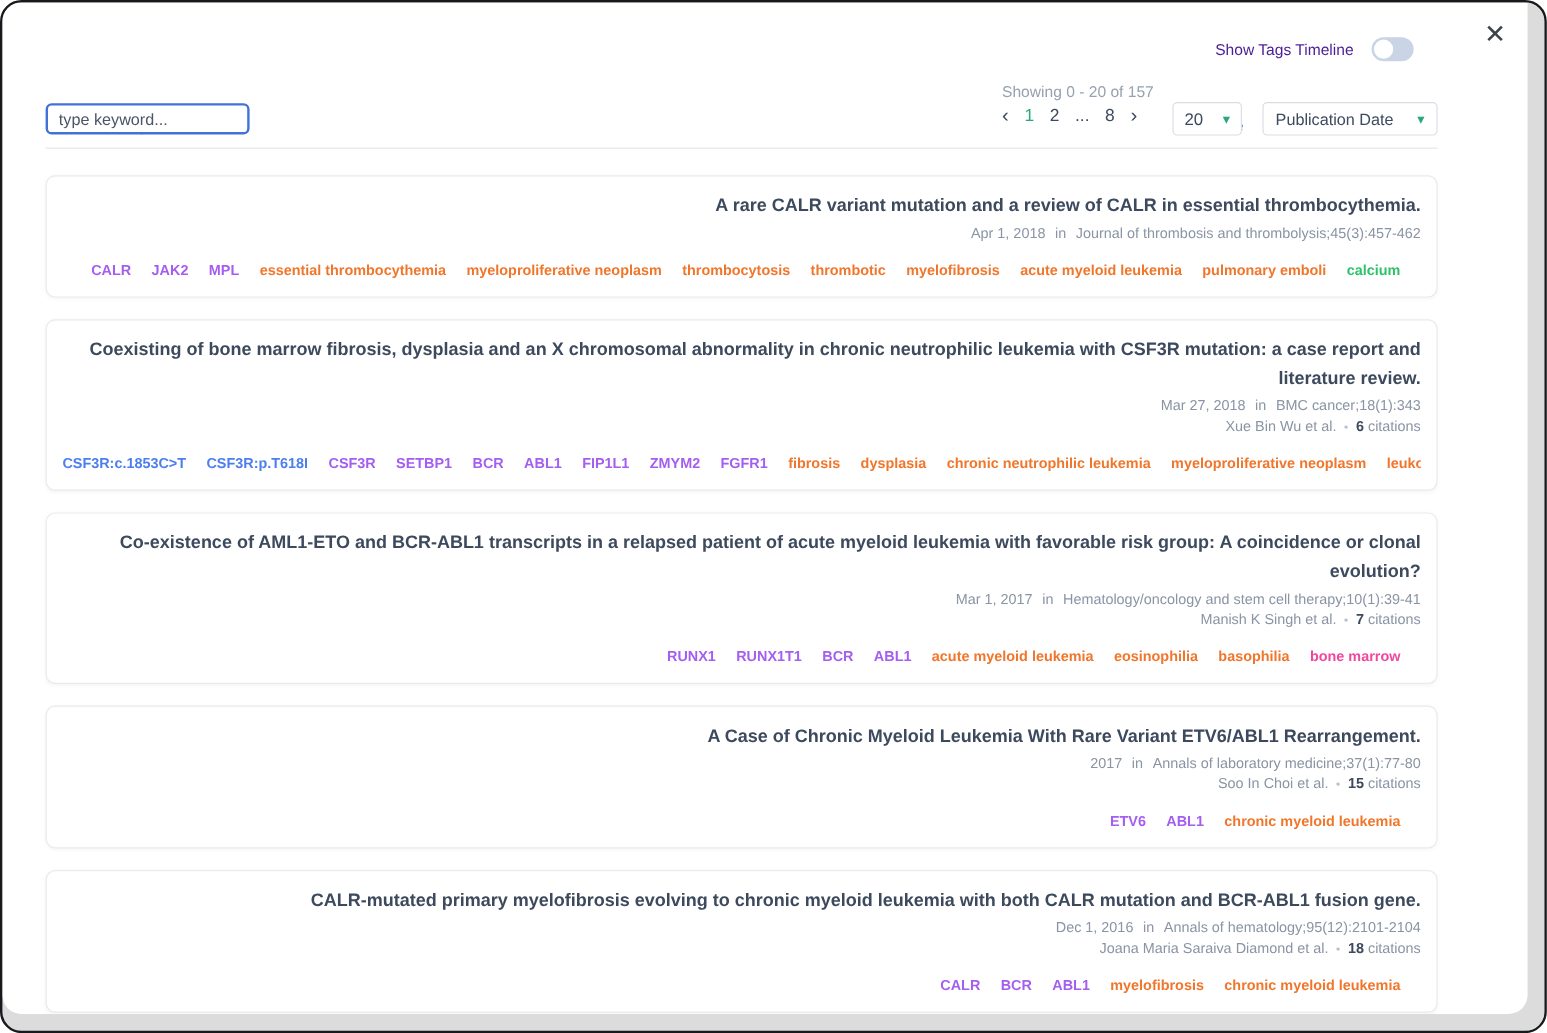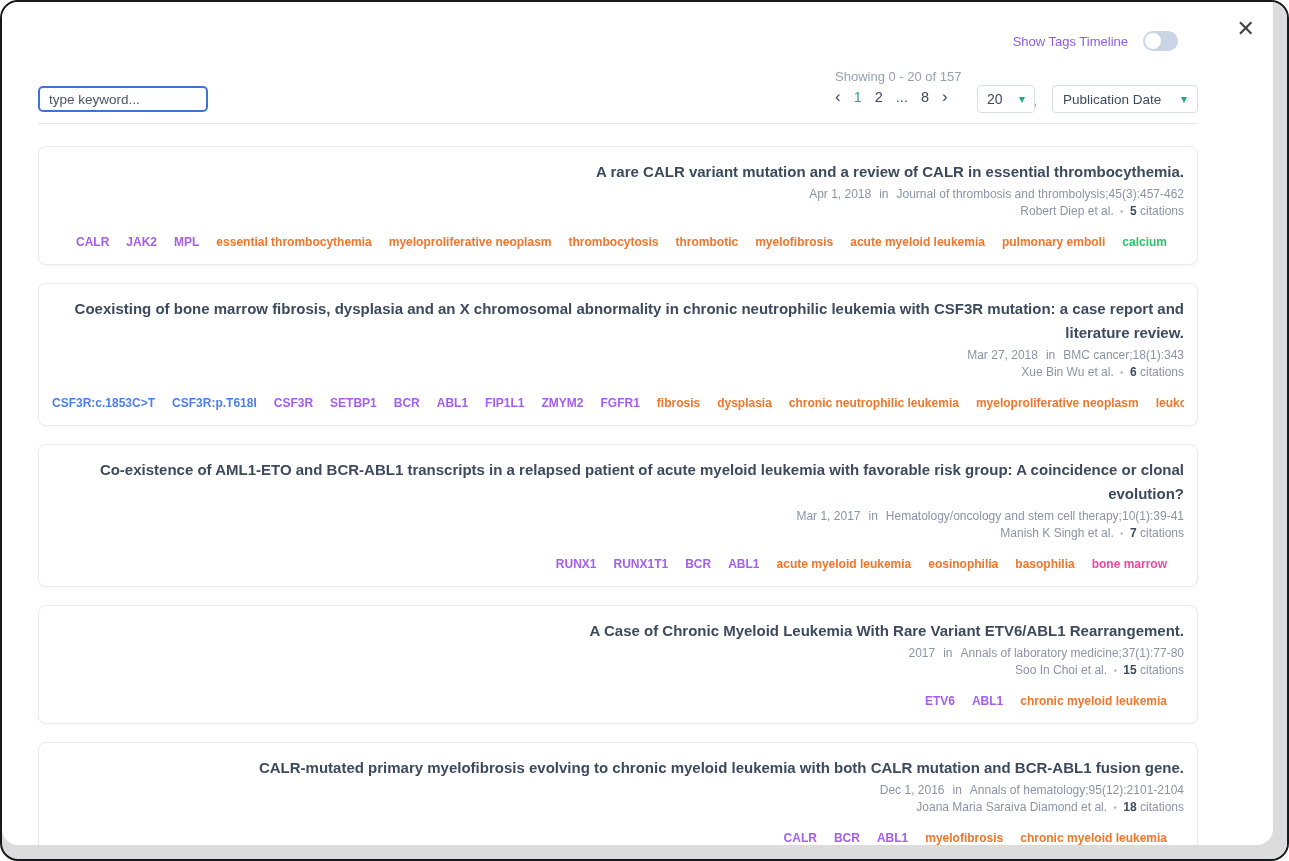--- a/index.html
+++ b/index.html
@@ -9,21 +9,21 @@
     border:2px solid #17191d; border-radius:18px;
     background:#dcdcdc; overflow:hidden;
   }
   .modal {
     position:absolute; top:0; left:0; right:14px; bottom:14px;
     background:#fff; border-radius:0 0 16px 16px; overflow:hidden;
   }
   .close { position:absolute; top:16px; right:18px; font-size:22px; line-height:1;
     color:#3e4347; cursor:pointer; font-weight:400; }
   .timeline-toggle { position:absolute; top:29px; right:95px; display:flex; align-items:center; gap:15px; }
-  .timeline-toggle .lbl { font-size:13px; color:#8b5cf6; }
+  .timeline-toggle .lbl { font-size:13px; color:#4c1d95; }
   .pill { width:35px; height:20px; border-radius:10px; background:#c9d4e4; position:relative; cursor:pointer; }
   .knob { position:absolute; top:2px; left:2px; width:16px; height:16px; border-radius:50%; background:#fff; }
 
   .field-label { position:absolute; font-size:13px; color:#3b82f6;margin-top:28px; }
   .search-label { left:36px; top:67px; }
   .search-input { position:absolute; left:36px; top:84px; width:170px; height:26px;
     border:2px solid #4272d7; border-radius:5px; padding:0 9px; font-size:13.5px;
     color:#3d4a5d; font-family:"Liberation Sans",sans-serif; outline:none; }
   .search-input::placeholder { color:#4a5568; opacity:1; }
 
@@ -103,26 +103,20 @@
     </div>
 
     <div class="divider"></div>
 
     <div class="pub-list">
   <article class="card">
     <h2 class="title">A rare CALR variant mutation and a review of CALR in essential thrombocythemia.</h2>
     <div class="meta">
       <span class="date">Apr 1, 2018</span><span class="sep"></span><span class="in-label">in</span><span class="sep"></span><span class="journal">Journal of thrombosis and thrombolysis;45(3):457-462</span>
     </div>
-    <div class="meta">
-      <span class="authors-name">Robert Diep et al.</span>
-      <span class="bullet">•</span>
-      <span class="count">5</span>
-      <span class="cit-label">citations</span>
-    </div>
     <div class="tags"><span class="tag" style="color: rgb(164, 94, 240);">CALR</span><span class="tag" style="color: rgb(164, 94, 240);">JAK2</span><span class="tag" style="color: rgb(164, 94, 240);">MPL</span><span class="tag" style="color: rgb(240, 118, 43);">essential thrombocythemia</span><span class="tag" style="color: rgb(240, 118, 43);">myeloproliferative neoplasm</span><span class="tag" style="color: rgb(240, 118, 43);">thrombocytosis</span><span class="tag" style="color: rgb(240, 118, 43);">thrombotic</span><span class="tag" style="color: rgb(240, 118, 43);">myelofibrosis</span><span class="tag" style="color: rgb(240, 118, 43);">acute myeloid leukemia</span><span class="tag" style="color: rgb(240, 118, 43);">pulmonary emboli</span><span class="tag" style="color: rgb(45, 194, 107);">calcium</span></div>
   </article>
 
   <article class="card">
     <h2 class="title">Coexisting of bone marrow fibrosis, dysplasia and an X chromosomal abnormality in chronic neutrophilic leukemia with CSF3R mutation: a case report and literature review.</h2>
     <div class="meta">
       <span class="date">Mar 27, 2018</span><span class="sep"></span><span class="in-label">in</span><span class="sep"></span><span class="journal">BMC cancer;18(1):343</span>
     </div>
     <div class="meta">
       <span class="authors-name">Xue Bin Wu et al.</span>

